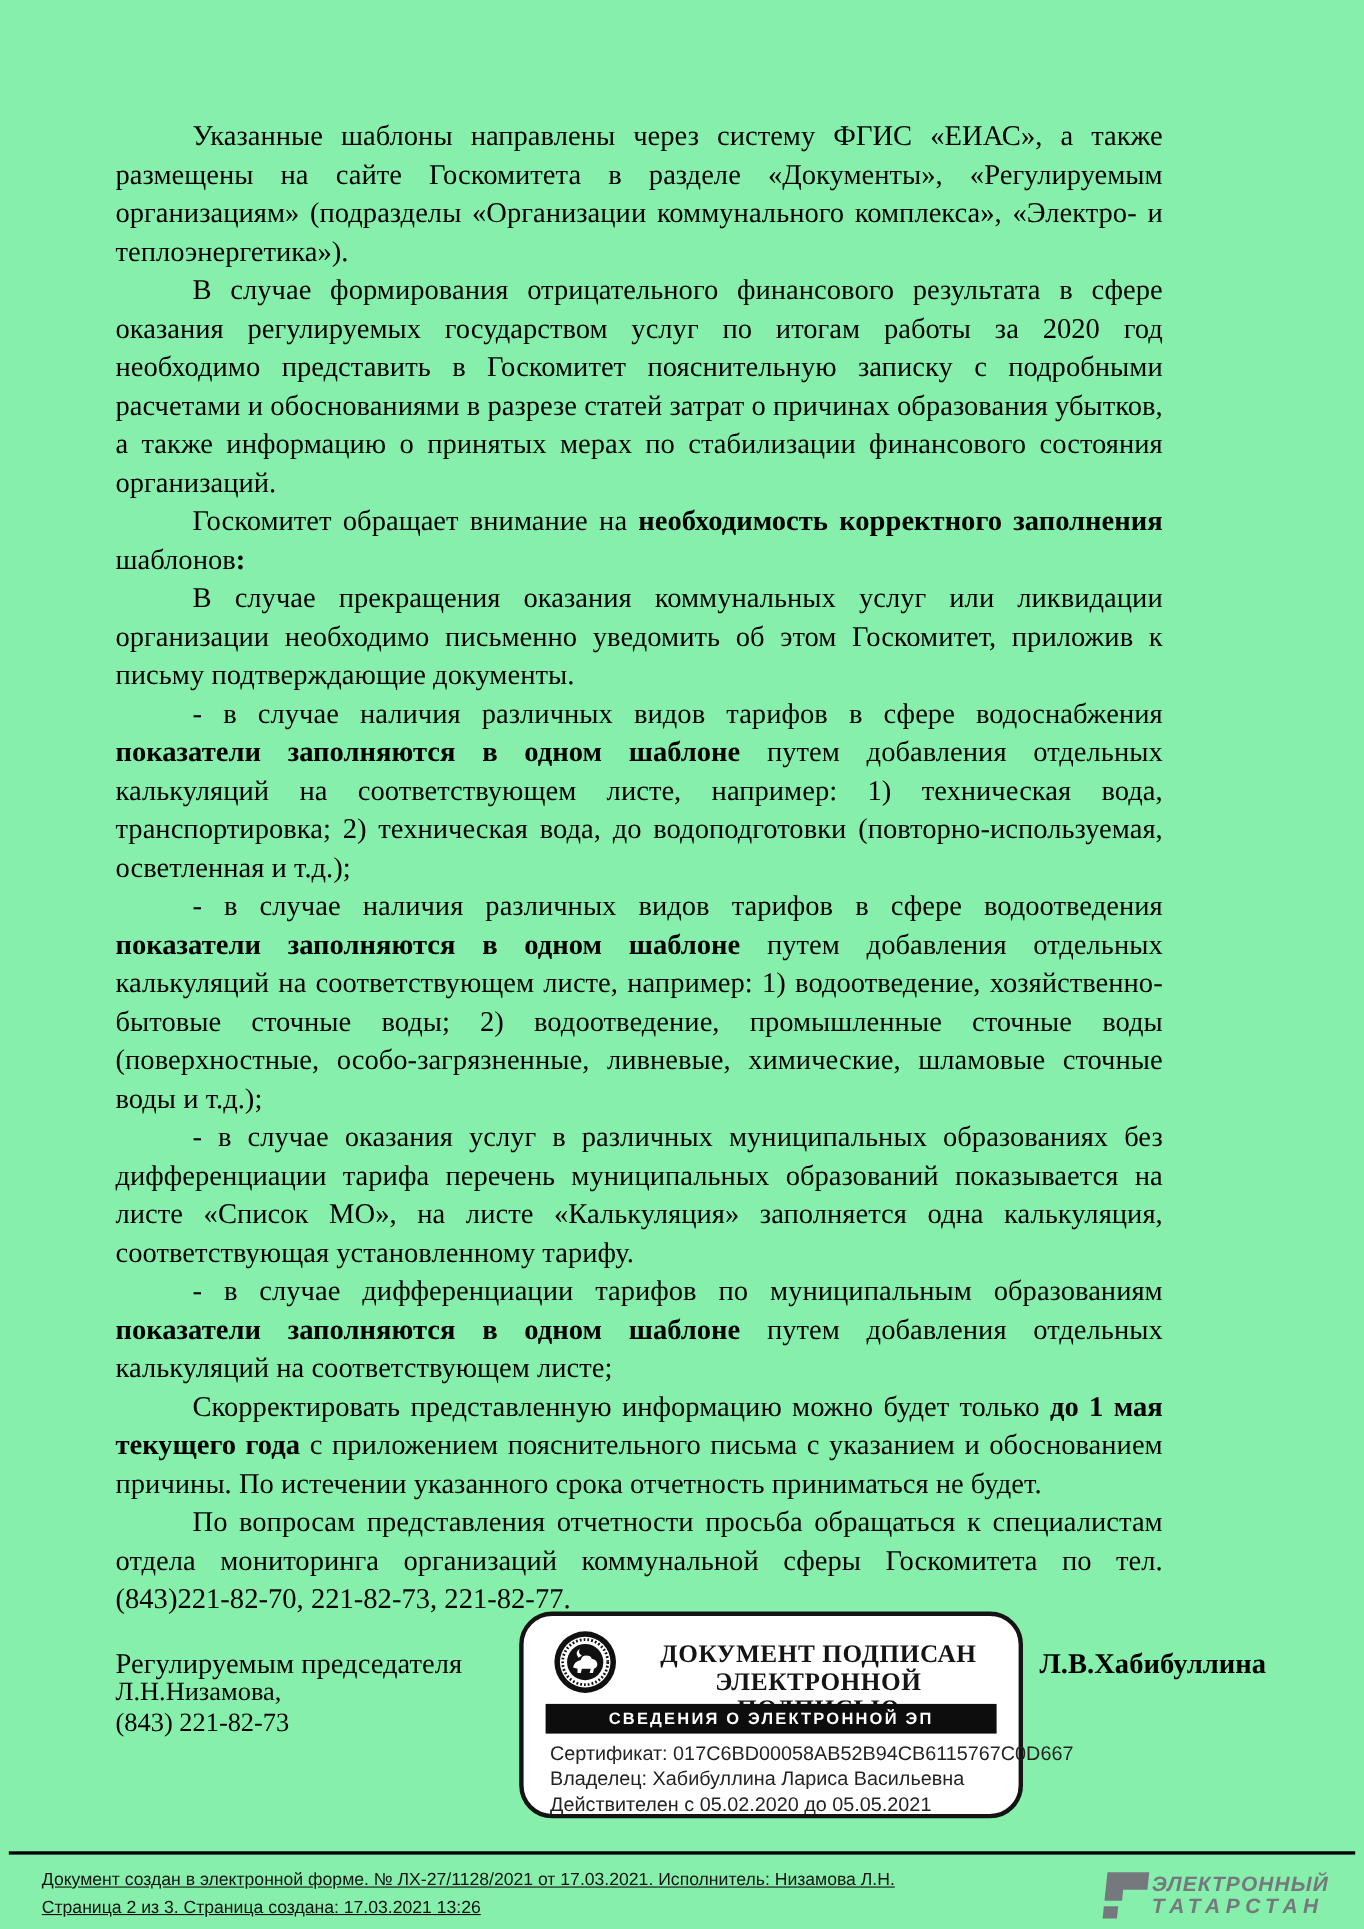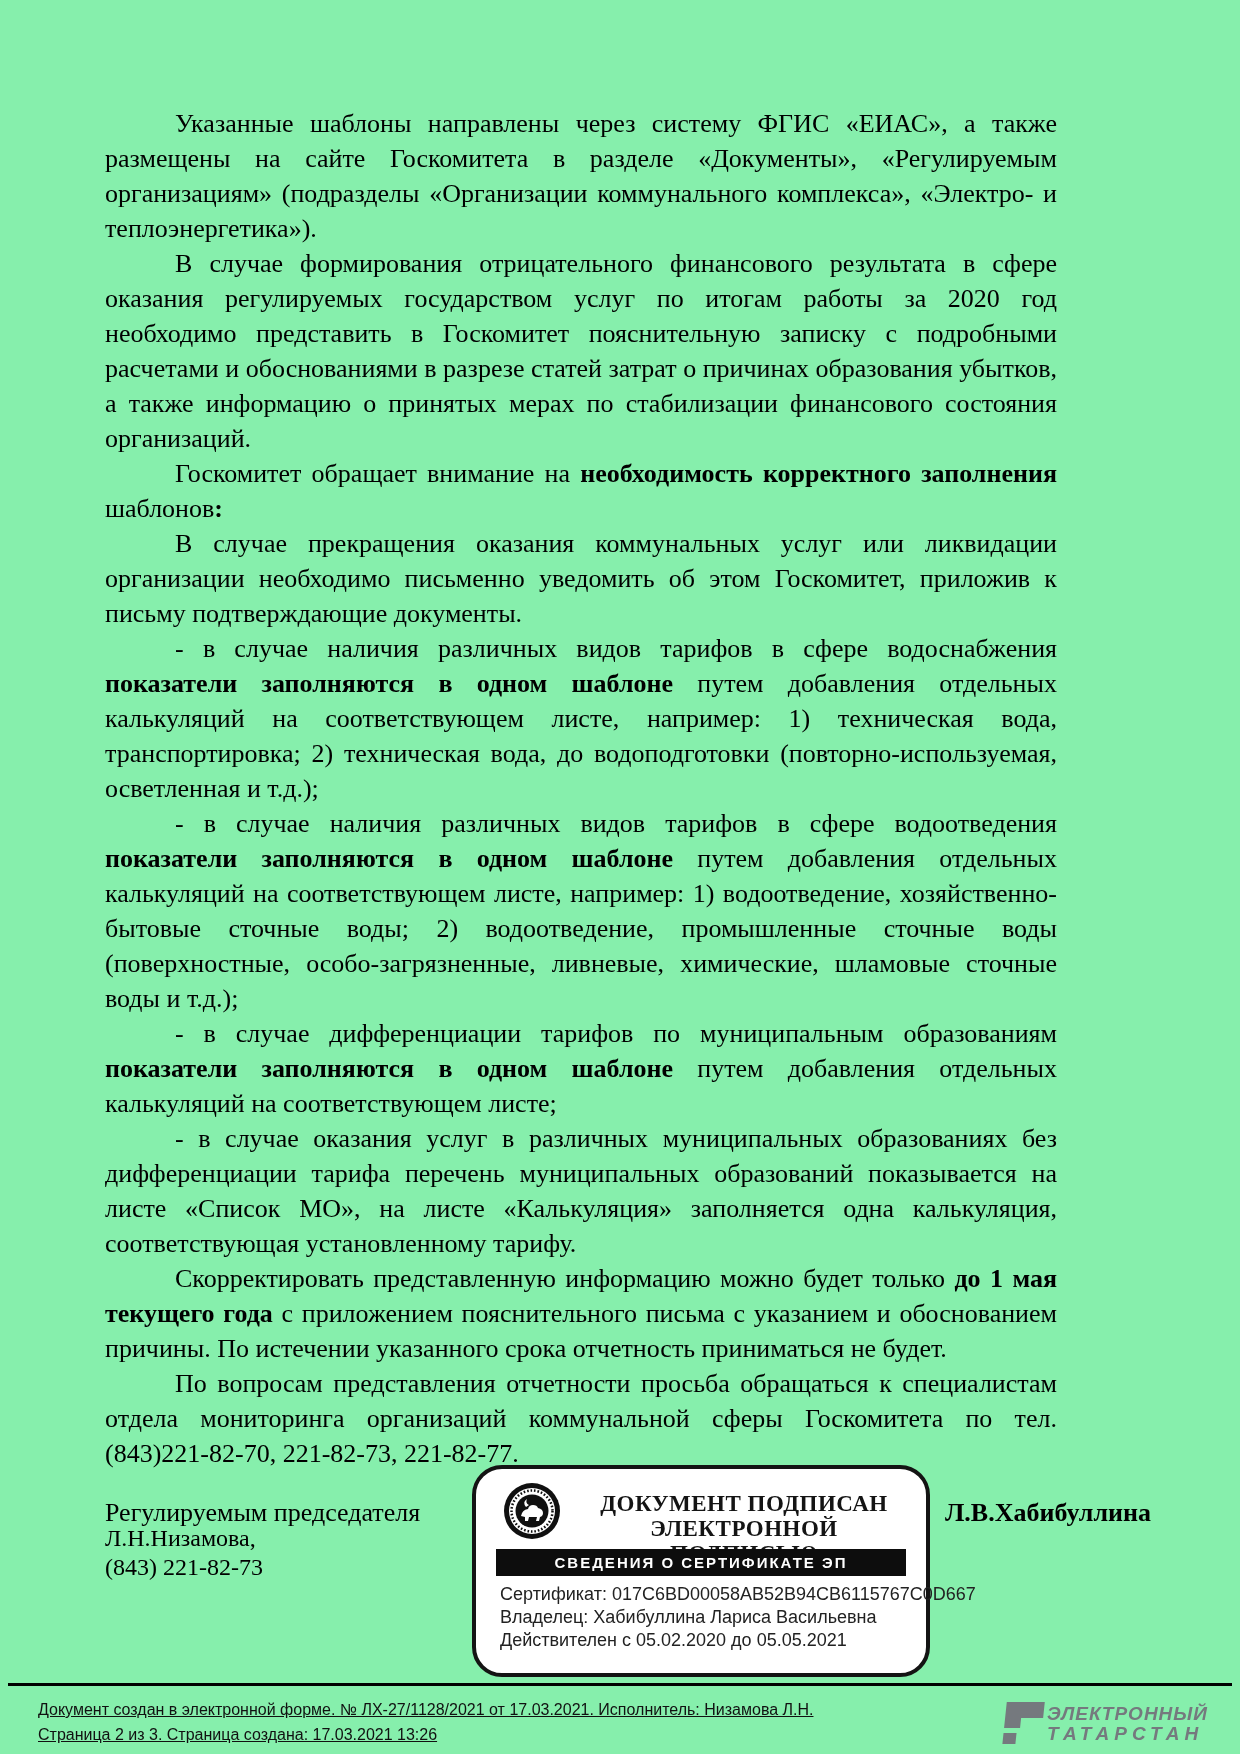--- a/index.html
+++ b/index.html
@@ -24,21 +24,21 @@
   .sig-label{
     position:absolute;left:105px;top:1498px;
     font-size:26px;white-space:nowrap;
   }
   .sig-name{
     position:absolute;left:945px;top:1498px;
     font-size:26px;white-space:nowrap;font-weight:bold;
   }
   
   .stamp{
-    position:absolute;left:472px;top:1465px;width:458px;height:212px;
+    position:absolute;left:472px;top:1465px;width:458px;height:188px;
     background:#fff;border:4px solid #141414;border-radius:30px;
     box-sizing:border-box;
   }
   .stamp-emblem{position:absolute;left:26px;top:12px;width:60px;height:60px;}
   .stamp-title{
     position:absolute;left:100px;right:14px;top:22px;
     text-align:center;font-weight:bold;font-size:23px;line-height:25px;
     color:#141414;letter-spacing:.5px;
   }
   .stamp-bar{
@@ -85,42 +85,42 @@
 
 <div class="page">
 
   <div class="body-text" id="body-text">
       <p><span class="">Указанные шаблоны направлены через систему ФГИС «ЕИАС», а также размещены на сайте Госкомитета в разделе «Документы», «Регулируемым организациям» (подразделы «Организации коммунального комплекса», «Электро- и теплоэнергетика»).</span></p>
       <p><span class="">В случае формирования отрицательного финансового результата в сфере оказания регулируемых государством услуг по итогам работы за 2020 год необходимо представить в Госкомитет пояснительную записку с подробными расчетами и обоснованиями в разрезе статей затрат о причинах образования убытков, а также информацию о принятых мерах по стабилизации финансового состояния организаций.</span></p>
       <p><span class="">Госкомитет обращает внимание на </span><span class="b">необходимость корректного заполнения</span><span class=""> шаблонов</span><span class="b">:</span></p>
       <p><span class="">В случае прекращения оказания коммунальных услуг или ликвидации организации необходимо письменно уведомить об этом Госкомитет, приложив к письму подтверждающие документы.</span></p>
       <p><span class="">- в случае наличия различных видов тарифов в сфере водоснабжения </span><span class="b">показатели заполняются в одном шаблоне</span><span class=""> путем добавления отдельных калькуляций на соответствующем листе, например: 1) техническая вода, транспортировка; 2) техническая вода, до водоподготовки (повторно-используемая, осветленная и т.д.);</span></p>
       <p><span class="">- в случае наличия различных видов тарифов в сфере водоотведения </span><span class="b">показатели заполняются в одном шаблоне</span><span class=""> путем добавления отдельных калькуляций на соответствующем листе, например: 1) водоотведение, хозяйственно-бытовые сточные воды; 2) водоотведение, промышленные сточные воды (поверхностные, особо-загрязненные, ливневые, химические, шламовые сточные воды и т.д.);</span></p>
+      <p><span class="">- в случае оказания услуг в различных муниципальных образованиях без дифференциации тарифа перечень муниципальных образований показывается на листе «Список МО», на листе «Калькуляция» заполняется одна калькуляция, соответствующая установленному тарифу.</span></p>
       <p><span class="">- в случае дифференциации тарифов по муниципальным образованиям </span><span class="b">показатели заполняются в одном шаблоне</span><span class=""> путем добавления отдельных калькуляций на соответствующем листе;</span></p>
-      <p><span class="">- в случае оказания услуг в различных муниципальных образованиях без дифференциации тарифа перечень муниципальных образований показывается на листе «Список МО», на листе «Калькуляция» заполняется одна калькуляция, соответствующая установленному тарифу.</span></p>
       <p><span class="">Скорректировать представленную информацию можно будет только </span><span class="b">до 1 мая текущего года</span><span class=""> с приложением пояснительного письма с указанием и обоснованием причины. По истечении указанного срока отчетность приниматься не будет.</span></p>
       <p><span class="">По вопросам представления отчетности просьба обращаться к специалистам отдела мониторинга организаций коммунальной сферы Госкомитета по тел. (843)221-82-70, 221-82-73, 221-82-77.</span></p>
     </div>
 
   <div class="sig-label">Регулируемым председателя</div>
 
   <div class="stamp">
     <svg class="stamp-emblem" viewBox="-30 -30 60 60" xmlns="http://www.w3.org/2000/svg">
       <circle cx="0" cy="0" r="28" fill="#101010"></circle>
       <circle cx="0" cy="0" r="23" fill="#ffffff"></circle>
       <circle cx="0" cy="0" r="20.5" fill="none" stroke="#101010" stroke-width="2.5" stroke-dasharray="1.6,1.9"></circle>
       <circle cx="0" cy="0" r="16.5" fill="#101010"></circle>
       <path d="M-11,5 q1,-6 7,-7 q1,-4 5,-4 q4,0 5,3 q5,1 5,5 q0,3 -3,4 l-1,4 -3,0 1,-4 -8,0 -1,4 -3,0 0,-4 -4,-1 z" fill="#ffffff"></path>
       <path d="M-6,-4 q-4,-5 1,-8 q-2,4 2,6 z" fill="#ffffff"></path>
     </svg>
     <div class="stamp-title">
       <div>ДОКУМЕНТ ПОДПИСАН</div>
       <div>ЭЛЕКТРОННОЙ ПОДПИСЬЮ</div>
     </div>
-    <div class="stamp-bar">СВЕДЕНИЯ О СЕРТИФИКАТЕ ЭП</div>
+    <div class="stamp-bar">СВЕДЕНИЯ О ЭЛЕКТРОННОЙ ЭП</div>
     <div class="stamp-lines">
       <div>Сертификат: 017C6BD00058AB52B94CB6115767C0D667</div>
       <div>Владелец: Хабибуллина Лариса Васильевна</div>
       <div>Действителен с 05.02.2020 до 05.05.2021</div>
     </div>
   </div>
 
   <div class="sig-name">Л.В.Хабибуллина</div>
 
   <div class="contact">

